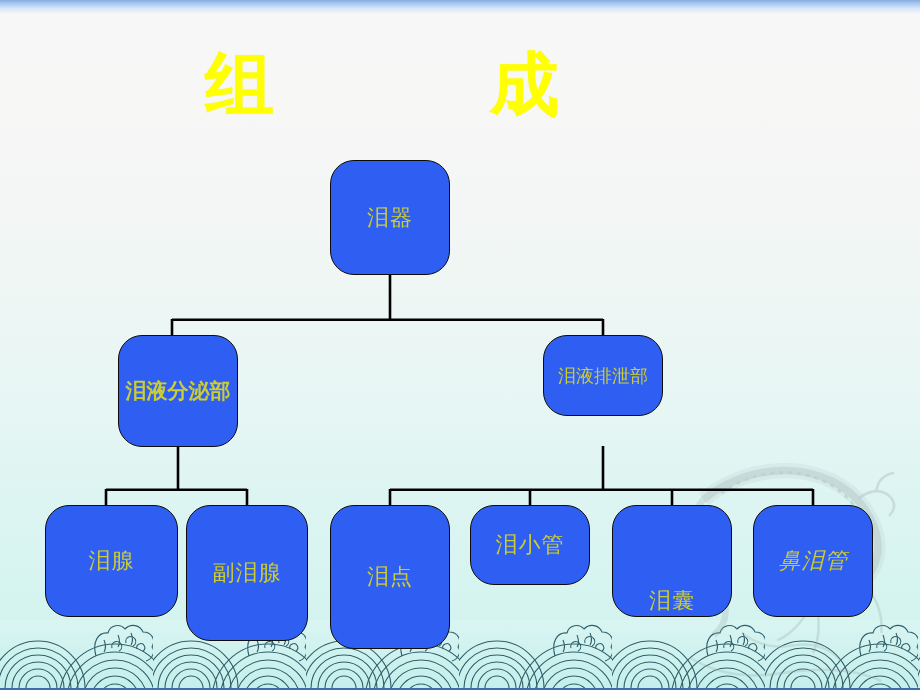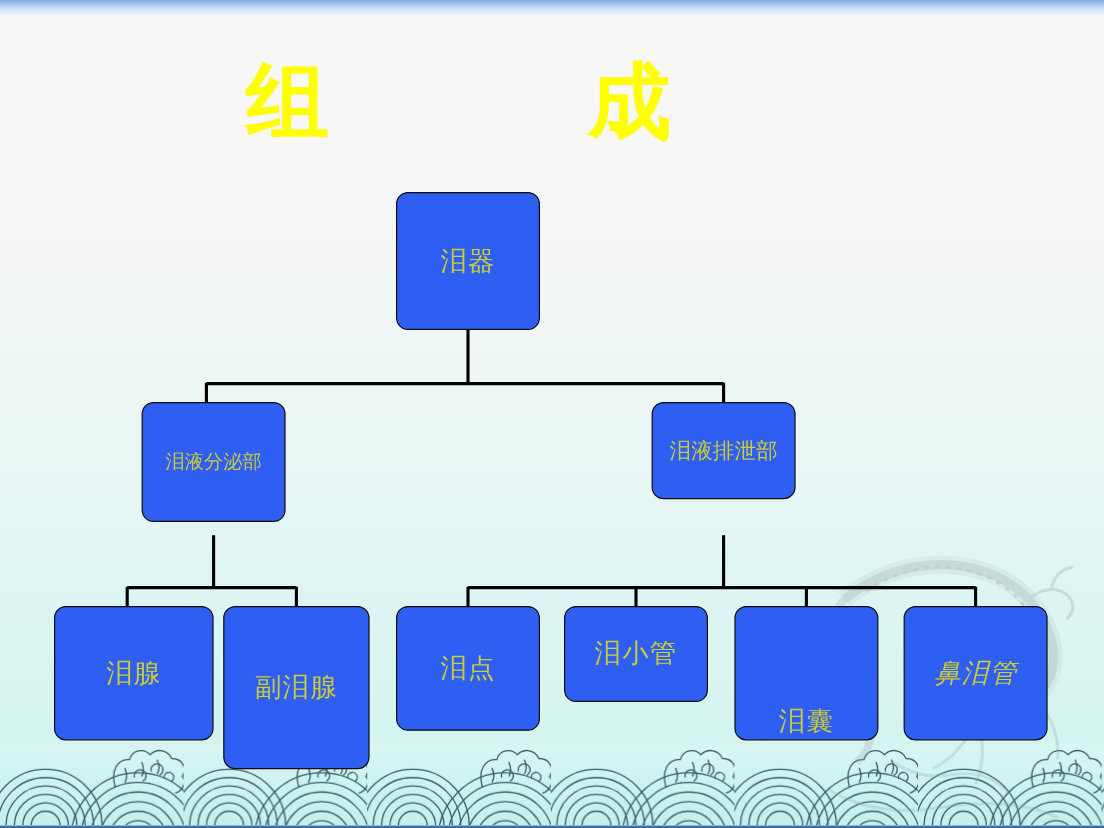--- a/index.html
+++ b/index.html
@@ -19,21 +19,21 @@
     background:#3f6ca8;z-index:6;
   }
   .slide-title{
     position:absolute;left:205px;top:48px;display:flex;gap:216px;
     font-size:69px;font-weight:bold;color:#ffff00;line-height:1.1;
     text-shadow:0 0 1px rgba(230,230,0,.6);z-index:4;
   }
   .connectors{position:absolute;left:0;top:0;z-index:2;}
   .node{
     position:absolute;background:#2e5ff2;border:1.6px solid #0c0c0c;
-    border-radius:10px;display:flex;align-items:center;justify-content:center;
+    border-radius:24px;display:flex;align-items:center;justify-content:center;
     color:#cccc33;font-size:22px;letter-spacing:1px;z-index:3;
     box-sizing:border-box;text-align:center;
   }
   .waves{position:absolute;left:0;bottom:2px;z-index:1;}
   .dragon{position:absolute;right:0;bottom:0;z-index:2;opacity:.5;}
 </style>
 </head>
 <body>
 
 <div class="top-strip"></div>
@@ -107,37 +107,37 @@
     <path d="M530,489 V507"></path>
     <path d="M672,489 V507"></path>
     <path d="M813,489 V507"></path>
   </g>
 </svg>
 
 <div class="node" style="left:330px;top:160px;width:120px;height:115px;">
   <span>泪器</span>
 </div>
 
-<div class="node" style="left:118px;top:335px;width:120px;height:100px;font-size:16px;letter-spacing:0;">
+<div class="node" style="left:118px;top:335px;width:120px;height:112px;font-size:21px;letter-spacing:0;font-weight:bold;">
   <span>泪液分泌部</span>
 </div>
 
 <div class="node" style="left:543px;top:335px;width:120px;height:81px;font-size:18px;letter-spacing:0;">
   <span>泪液排泄部</span>
 </div>
 
 <div class="node" style="left:45px;top:505px;width:133px;height:112px;">
   <span>泪腺</span>
 </div>
 
 <div class="node" style="left:186px;top:505px;width:122px;height:136px;">
   <span>副泪腺</span>
 </div>
 
-<div class="node" style="left:330px;top:505px;width:120px;height:104px;">
+<div class="node" style="left:330px;top:505px;width:120px;height:144px;">
   <span>泪点</span>
 </div>
 
 <div class="node" style="left:470px;top:505px;width:120px;height:80px;">
   <span>泪小管</span>
 </div>
 
 <div class="node" style="left:612px;top:505px;width:120px;height:112px;align-items:flex-end;">
   <span>泪囊</span>
 </div>

